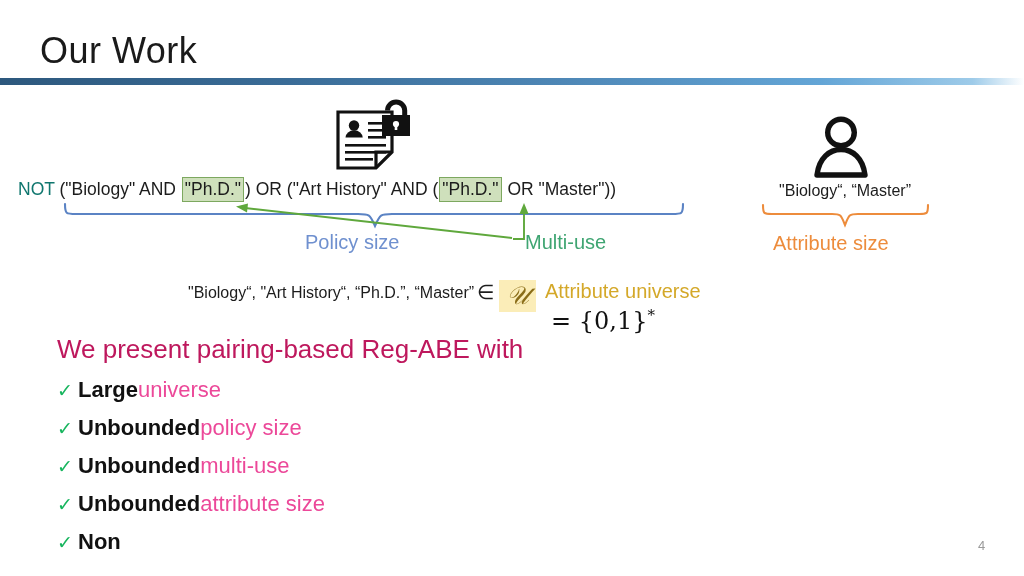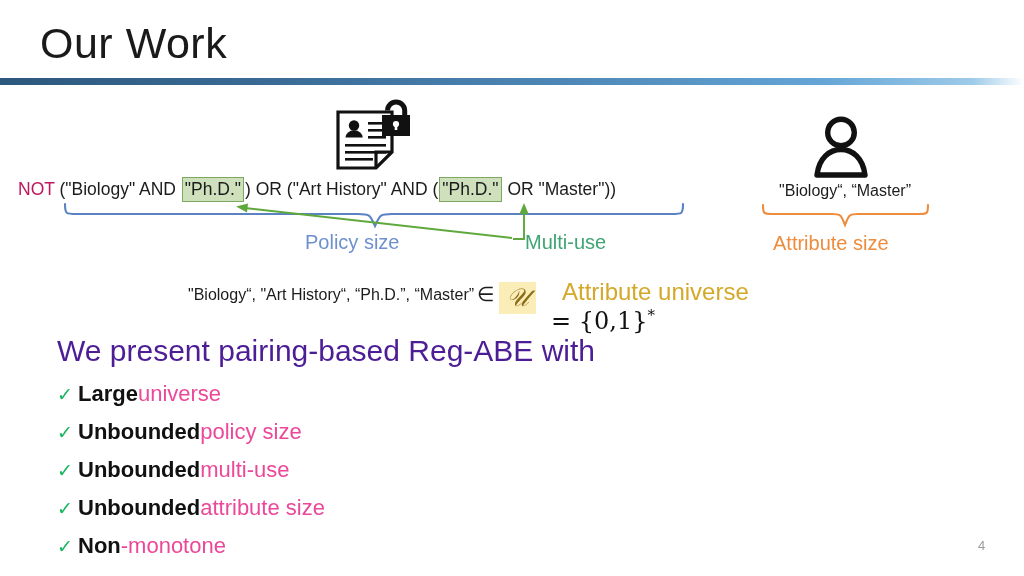--- a/index.html
+++ b/index.html
@@ -13,22 +13,22 @@
     position: relative;
     overflow: hidden;
     font-family: "DejaVu Sans", "Liberation Sans", sans-serif;
     color: #111111;
   }
 
   
   #slide-title {
     position: absolute;
     left: 40px;
-    top: 20px;
-    font-size: 43px;
+    top: 31px;
+    font-size: 36px;
     font-weight: 300;
     letter-spacing: 0.5px;
     color: #1a1a1a;
     font-family: "Liberation Sans", sans-serif;
     line-height: 1.1;
     white-space: nowrap;
   }
   #title-rule {
     position: absolute;
     left: 0;
@@ -59,21 +59,21 @@
     position: absolute;
     left: 18px;
     top: 181px;
     font-size: 17.5px;
     font-family: "Liberation Sans", sans-serif;
     color: #1c1c1c;
     white-space: nowrap;
     line-height: 1;
   }
   #policy-formula .not-kw {
-    color: #be185d;
+    color: #0f766e;
   }
   .phd-hl {
     background: #cfe0bc;
     border: 1px solid #7da85f;
     padding: 1px 2px 2px 2px;
     margin: 0 1px;
   }
 
   
   #annot-layer {
@@ -149,22 +149,22 @@
     font-family: "DejaVu Serif", "Liberation Serif", serif;
     font-style: italic;
     font-size: 25px;
     padding: 3px 7px 4px 7px;
     line-height: 1;
     display: inline-block;
     vertical-align: -6px;
   }
   #universe-label {
     color: #d4a829;
-    font-size: 24px;
-    padding-left: 26px;
+    font-size: 20px;
+    padding-left: 9px;
     font-family: "Liberation Sans", sans-serif;
   }
   #binary-star {
     position: absolute;
     left: 551px;
     top: 306px;
     font-size: 24px;
     font-family: "DejaVu Serif", "Liberation Serif", serif;
     color: #111111;
     white-space: nowrap;
@@ -174,22 +174,22 @@
   }
 
   
   #body-block {
     position: absolute;
     left: 57px;
     top: 336px;
     width: 560px;
   }
   #body-intro {
-    font-size: 30px;
-    color: #4c1d95;
+    font-size: 26px;
+    color: #be185d;
     font-family: "Liberation Sans", sans-serif;
     line-height: 1;
     margin-bottom: 16px;
     white-space: nowrap;
   }
   .bullet-row {
     display: flex;
     align-items: baseline;
     font-size: 22px;
     color: #1c1c1c;
@@ -329,17 +329,16 @@
 
   <div class="bullet-row">
     <span class="bullet-check">✓</span>
     <span class="bullet-strong">Unbounded</span>
     <span class="bullet-rest"> attribute size</span>
   </div>
 
   <div class="bullet-row">
     <span class="bullet-check">✓</span>
     <span class="bullet-strong">Non</span>
-    <span class="bullet-rest">-monotone</span>
   </div>
 </div>
 
 <div id="page-number">4</div>
 
 </body></html>

